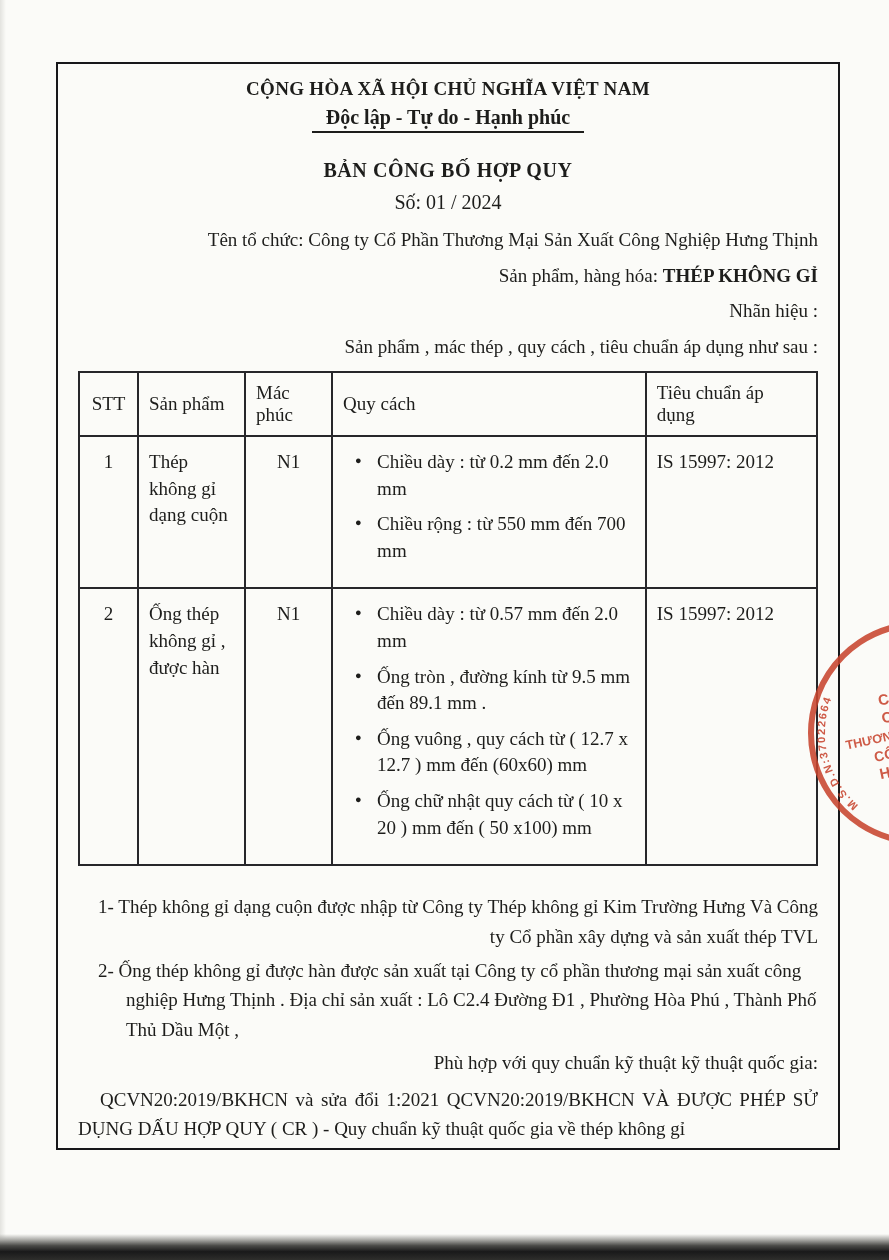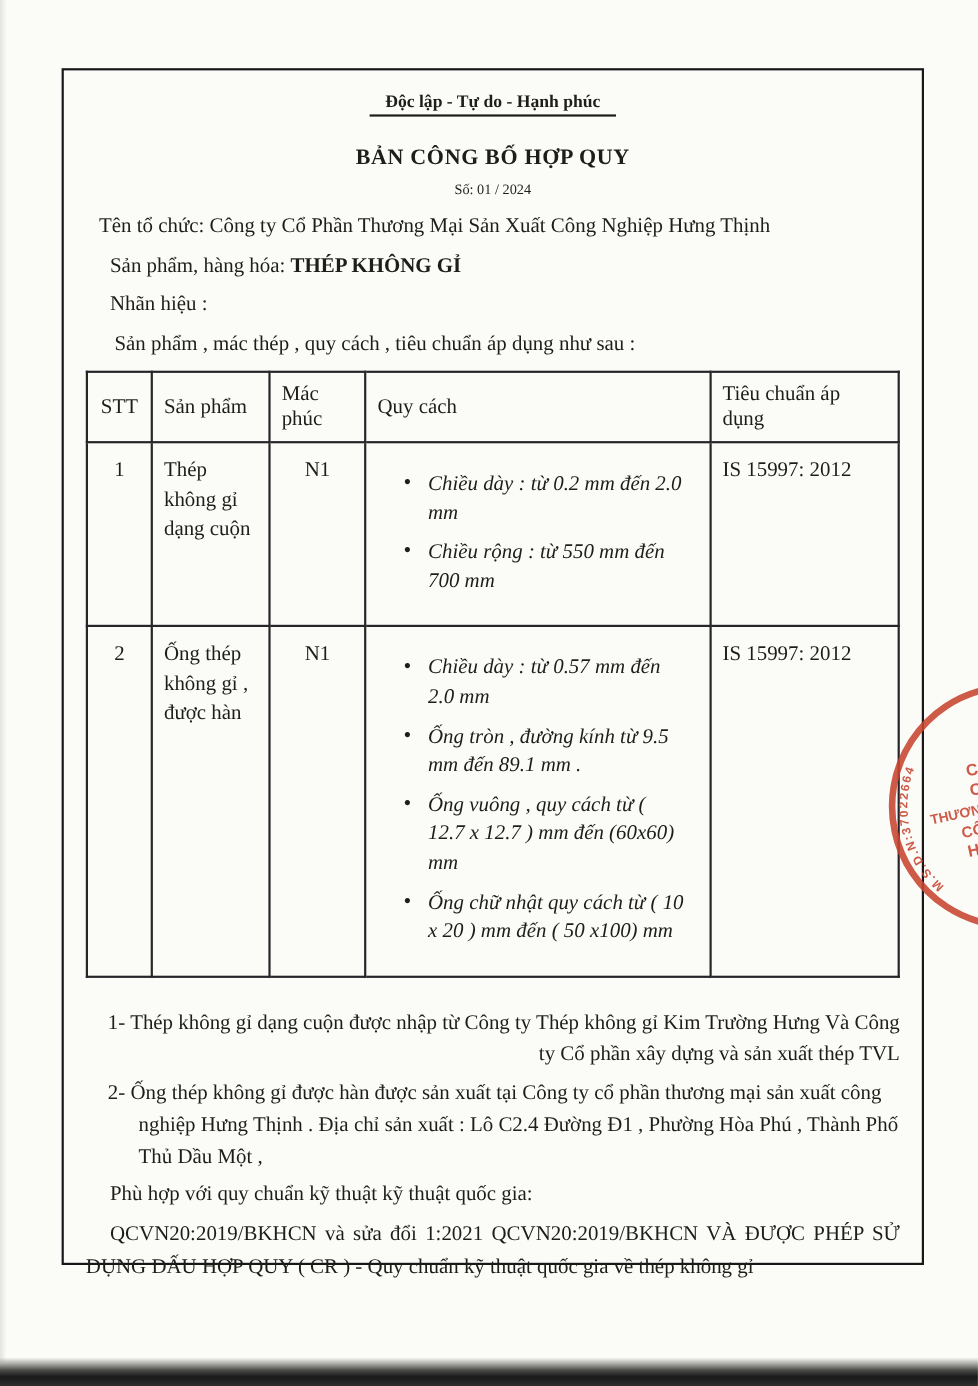--- a/index.html
+++ b/index.html
@@ -9,44 +9,44 @@
     font-family:"Liberation Serif", serif; color:#1d1d1b;
   }
   .frame {
     position:absolute; left:56px; top:62px; width:784px; height:1088px;
     border:2px solid #17171a; box-sizing:border-box; background:transparent;
   }
   .head { text-align:center; padding-top:14px; }
   .nat { font-weight:bold; font-size:19px; margin:0; letter-spacing:0.3px; }
   .motto { margin:6px 0 0; }
   .motto-inner {
-    font-weight:bold; font-size:16px;
+    font-weight:bold; font-size:20px;
     border-bottom:2px solid #1d1d1b; padding:0 14px 3px;
   }
   .title { font-size:20px; font-weight:bold; margin:30px 0 0; letter-spacing:0.6px; }
-  .num { font-size:13px; margin:9px 0 0; }
+  .num { font-size:20px; margin:9px 0 0; }
 
   .body-text { padding:12px 20px 0 20px; font-size:19px; }
-  .line { margin:0 12px 7px; line-height:1.5; }
+  .line { margin:0 0 7px; line-height:1.5;text-align:right; }
   .gap-after { margin-bottom:13px; }
   .ind1 { padding-left:10px; }
   .ind2 { padding-left:14px; }
   .prod-bold { font-weight:bold; }
 
   .spec-table {
     width:100%; border-collapse:collapse; margin-top:10px;
     font-size:19px; table-layout:fixed;border-radius:16px;
   }
   .spec-table th, .spec-table td { border:2px solid #26262a; }
   .spec-table th { font-weight:normal; text-align:left; padding:9px 10px; }
   .spec-table th.c-center { text-align:center; padding-left:4px; padding-right:4px; }
   .spec-table td { vertical-align:top; padding:12px 10px 14px; line-height:1.4; }
   .cell-center { text-align:center; }
   .row-coil td { height:106px; }
-  ul.specs { list-style:none; margin:12px; padding:0 0 0 6px;font-style:italic; }
+  ul.specs { list-style:none; margin:0; padding:0 0 0 6px; }
   .specs li { position:relative; padding-left:28px; margin-bottom:9px; }
   .specs li::before {
     content:"●"; position:absolute; left:6px; top:4px; font-size:11px; color:#1d1d1b;
   }
 
   .after-table { padding:26px 20px 0 20px; font-size:19px; }
   .note { line-height:1.55; margin:0 0 5px; }
   .note1 { padding-left:20px;text-align:right; }
   .note2 { padding-left:48px; text-indent:-28px; }
   .regulation { text-align:justify; text-indent:22px; margin:2px 0 0; line-height:1.55; }
@@ -70,20 +70,21 @@
   }
 </style>
 </head>
 <body>
 
 <div class="page">
 
   <div class="frame">
 
     <div class="head">
+      <p class="nat">CỘNG HÒA XÃ HỘI CHỦ NGHĨA VIỆT NAM</p>
       <p class="motto"><span class="motto-inner">Độc lập - Tự do - Hạnh phúc</span></p>
       <h1 class="title">BẢN CÔNG BỐ HỢP QUY</h1>
       <p class="num">Số: 01 / 2024</p>
     </div>
 
     <div class="body-text">
       <p class="line">Tên tổ chức: Công ty Cổ Phần Thương Mại Sản Xuất Công Nghiệp Hưng Thịnh</p>
       <p class="line ind1"><span>Sản phẩm, hàng hóa: </span><span class="prod-bold">THÉP KHÔNG GỈ</span></p>
       <p class="line ind1">Nhãn hiệu :</p>
       <p class="line ind2">Sản phẩm , mác thép , quy cách , tiêu chuẩn áp dụng như sau :</p>

